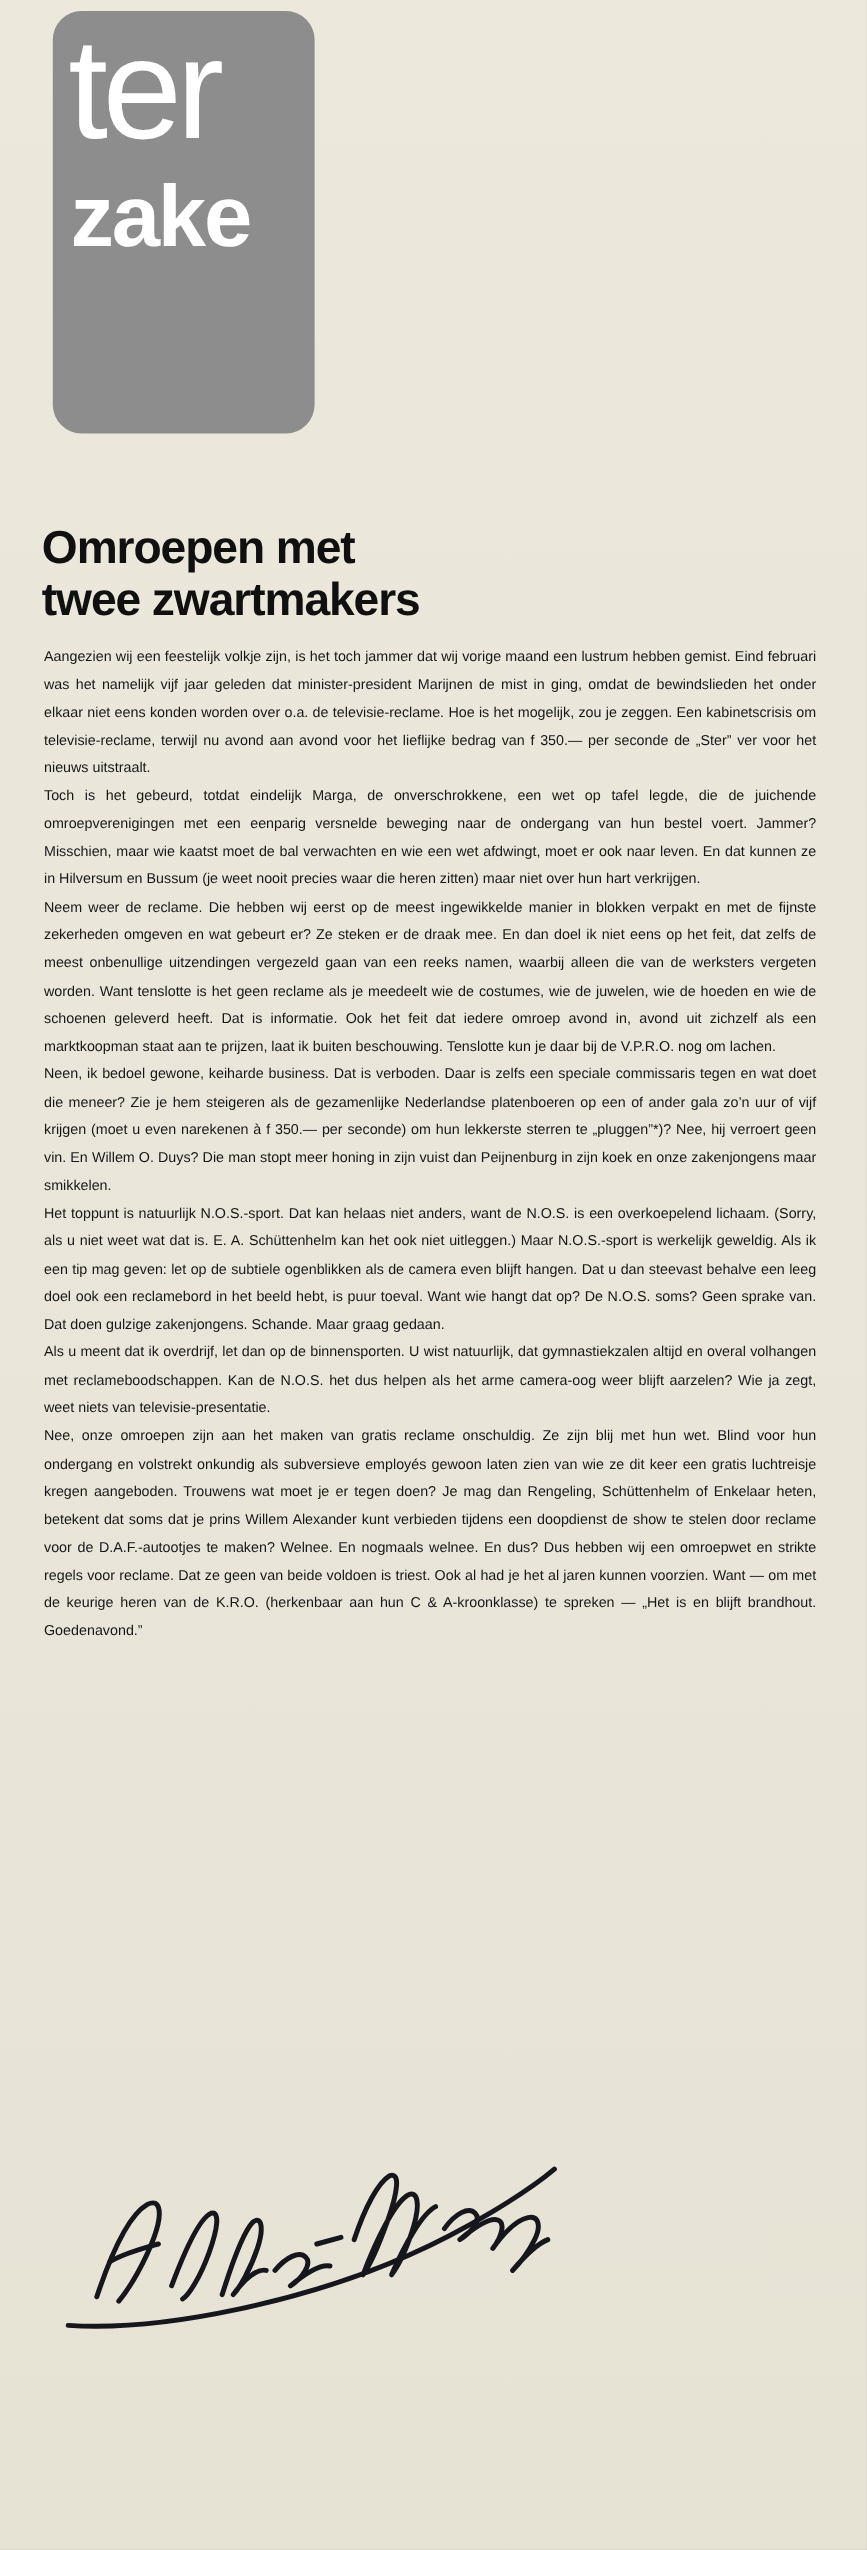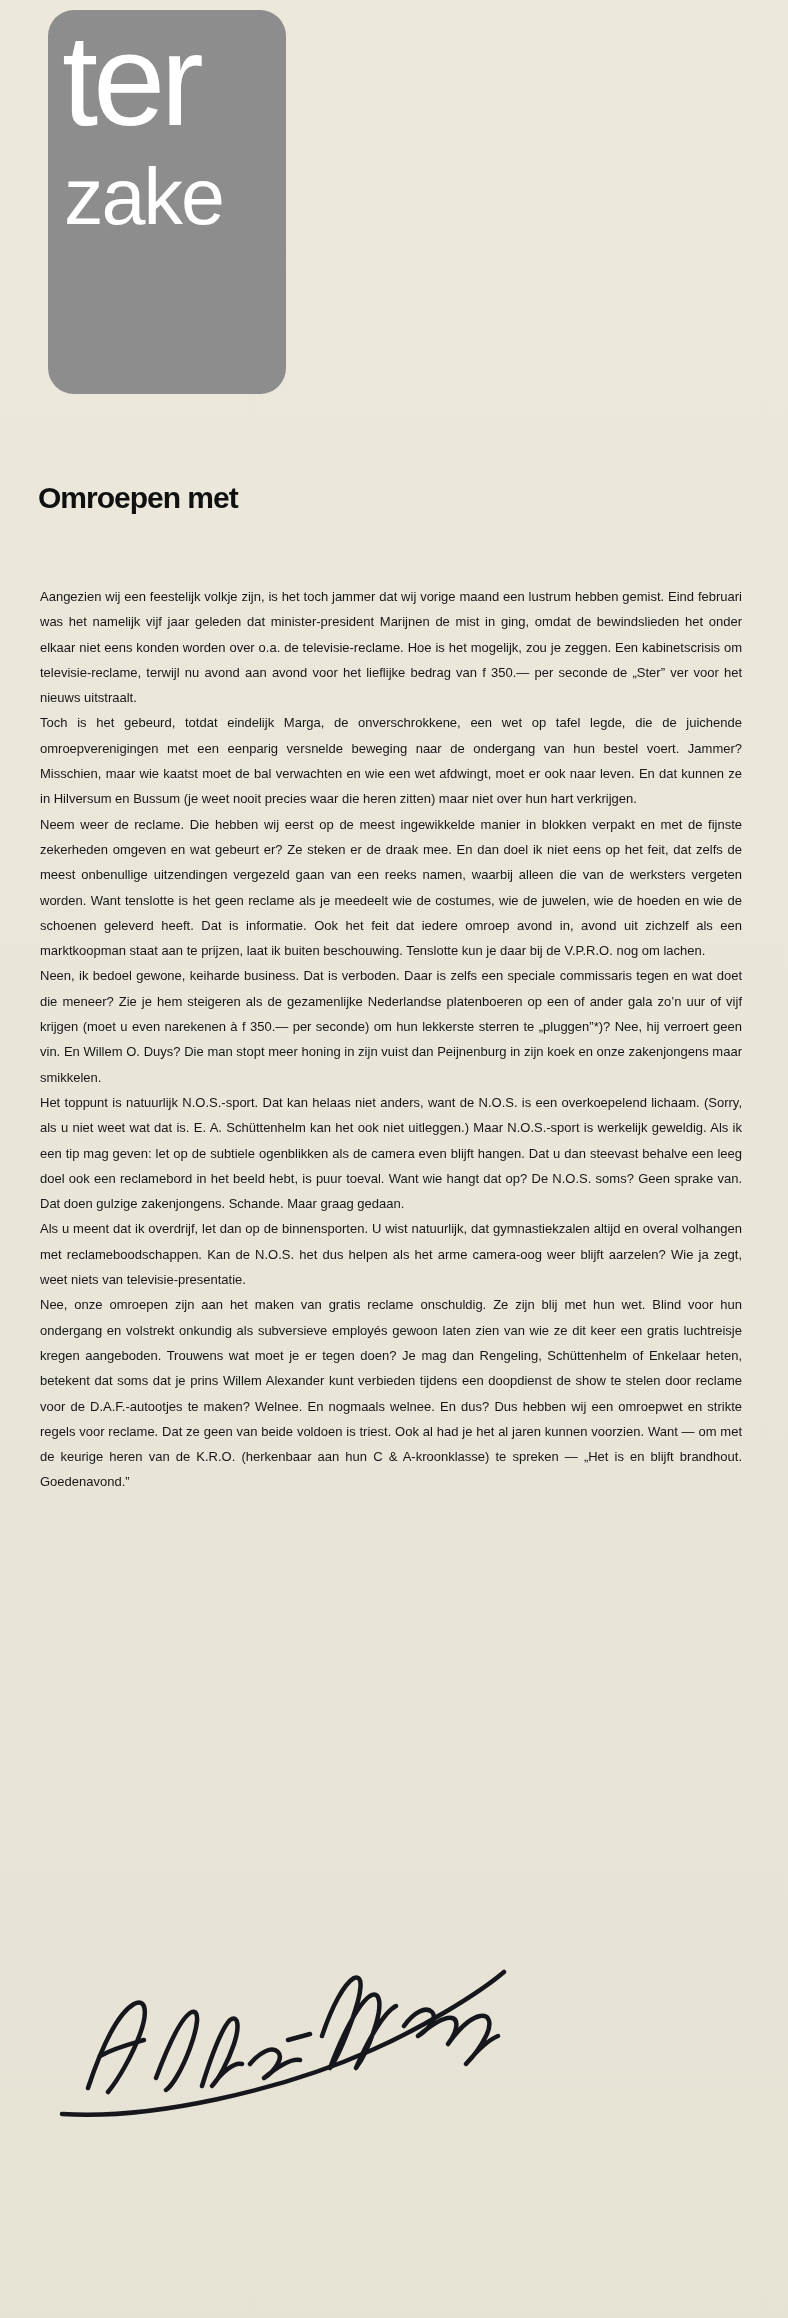--- a/index.html
+++ b/index.html
@@ -28,27 +28,27 @@
   }
   .logo-ter{
     font-size:130px; line-height:1.02;
     letter-spacing:-5px;
     padding:4px 0 0 14px;
     font-weight:400;
   }
   .logo-zake{
     font-size:79px; line-height:1;
     letter-spacing:-2px;
-    font-weight:normal;
+    font-weight:bold;
     padding:10px 0 0 16px;
   }
   .title{
     position:absolute; left:38px; top:474px;
     margin:0;
-    font-size:30px; line-height:47px;
+    font-size:42px; line-height:47px;
     font-weight:bold;
     letter-spacing:-1px;
     color:#101010;
   }
   .title span{ display:block; }
   .article-body{
     position:absolute; left:40px; top:584px;
     width:702px;
     font-size:13px; line-height:25.3px;
     text-align:justify;
@@ -74,20 +74,21 @@
 
 <div class="page">
 
   <div class="logo-block">
     <div class="logo-ter">ter</div>
     <div class="logo-zake">zake</div>
   </div>
 
   <h1 class="title">
     <span>Omroepen met</span>
+    <span>twee zwartmakers</span>
   </h1>
 
   <div class="article-body">
     <p>Aangezien wij een feestelijk volkje zijn, is het toch jammer dat wij vorige maand een lustrum hebben gemist. Eind februari was het namelijk vijf jaar geleden dat minister-president Marijnen de mist in ging, omdat de bewindslieden het onder elkaar niet eens konden worden over o.a. de televisie-reclame. Hoe is het mogelijk, zou je zeggen. Een kabinetscrisis om televisie-reclame, terwijl nu avond aan avond voor het lieflijke bedrag van f 350.— per seconde de „Ster” ver voor het nieuws uitstraalt.</p>
     <p>Toch is het gebeurd, totdat eindelijk Marga, de onverschrokkene, een wet op tafel legde, die de juichende omroepverenigingen met een eenparig versnelde beweging naar de ondergang van hun bestel voert. Jammer? Misschien, maar wie kaatst moet de bal verwachten en wie een wet afdwingt, moet er ook naar leven. En dat kunnen ze in Hilversum en Bussum (je weet nooit precies waar die heren zitten) maar niet over hun hart verkrijgen.</p>
     <p>Neem weer de reclame. Die hebben wij eerst op de meest ingewikkelde manier in blokken verpakt en met de fijnste zekerheden omgeven en wat gebeurt er? Ze steken er de draak mee. En dan doel ik niet eens op het feit, dat zelfs de meest onbenullige uitzendingen vergezeld gaan van een reeks namen, waarbij alleen die van de werksters vergeten worden. Want tenslotte is het geen reclame als je meedeelt wie de costumes, wie de juwelen, wie de hoeden en wie de schoenen geleverd heeft. Dat is informatie. Ook het feit dat iedere omroep avond in, avond uit zichzelf als een marktkoopman staat aan te prijzen, laat ik buiten beschouwing. Tenslotte kun je daar bij de V.P.R.O. nog om lachen.</p>
     <p>Neen, ik bedoel gewone, keiharde business. Dat is verboden. Daar is zelfs een speciale commissaris tegen en wat doet die meneer? Zie je hem steigeren als de gezamenlijke Nederlandse platenboeren op een of ander gala zo’n uur of vijf krijgen (moet u even narekenen à f 350.— per seconde) om hun lekkerste sterren te „pluggen”*)? Nee, hij verroert geen vin. En Willem O. Duys? Die man stopt meer honing in zijn vuist dan Peijnenburg in zijn koek en onze zakenjongens maar smikkelen.</p>
     <p>Het toppunt is natuurlijk N.O.S.-sport. Dat kan helaas niet anders, want de N.O.S. is een overkoepelend lichaam. (Sorry, als u niet weet wat dat is. E. A. Schüttenhelm kan het ook niet uitleggen.) Maar N.O.S.-sport is werkelijk geweldig. Als ik een tip mag geven: let op de subtiele ogenblikken als de camera even blijft hangen. Dat u dan steevast behalve een leeg doel ook een reclamebord in het beeld hebt, is puur toeval. Want wie hangt dat op? De N.O.S. soms? Geen sprake van. Dat doen gulzige zakenjongens. Schande. Maar graag gedaan.</p>
     <p>Als u meent dat ik overdrijf, let dan op de binnensporten. U wist natuurlijk, dat gymnastiekzalen altijd en overal volhangen met reclameboodschappen. Kan de N.O.S. het dus helpen als het arme camera-oog weer blijft aarzelen? Wie ja zegt, weet niets van televisie-presentatie.</p>
     <p>Nee, onze omroepen zijn aan het maken van gratis reclame onschuldig. Ze zijn blij met hun wet. Blind voor hun ondergang en volstrekt onkundig als subversieve employés gewoon laten zien van wie ze dit keer een gratis luchtreisje kregen aangeboden. Trouwens wat moet je er tegen doen? Je mag dan Rengeling, Schüttenhelm of Enkelaar heten, betekent dat soms dat je prins Willem Alexander kunt verbieden tijdens een doopdienst de show te stelen door reclame voor de D.A.F.-autootjes te maken? Welnee. En nogmaals welnee. En dus? Dus hebben wij een omroepwet en strikte regels voor reclame. Dat ze geen van beide voldoen is triest. Ook al had je het al jaren kunnen voorzien. Want — om met de keurige heren van de K.R.O. (herkenbaar aan hun C &amp; A-kroonklasse) te spreken — „Het is en blijft brandhout. Goedenavond.”</p>

